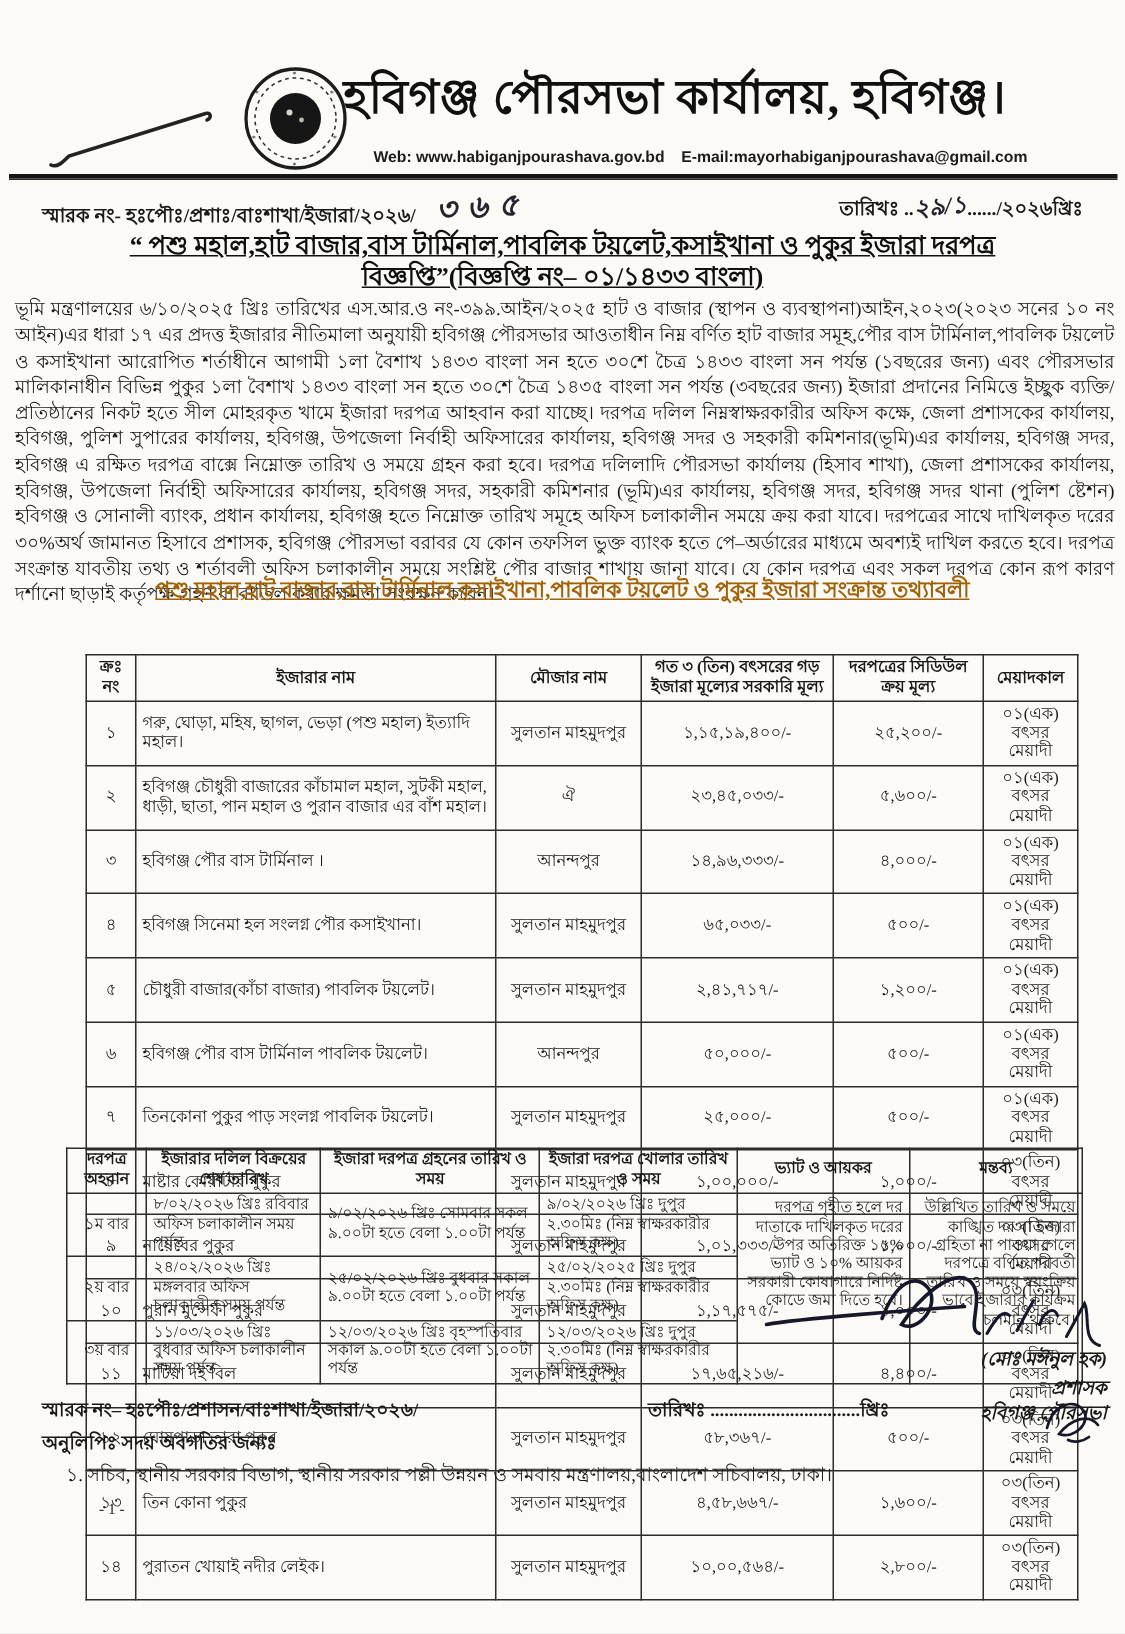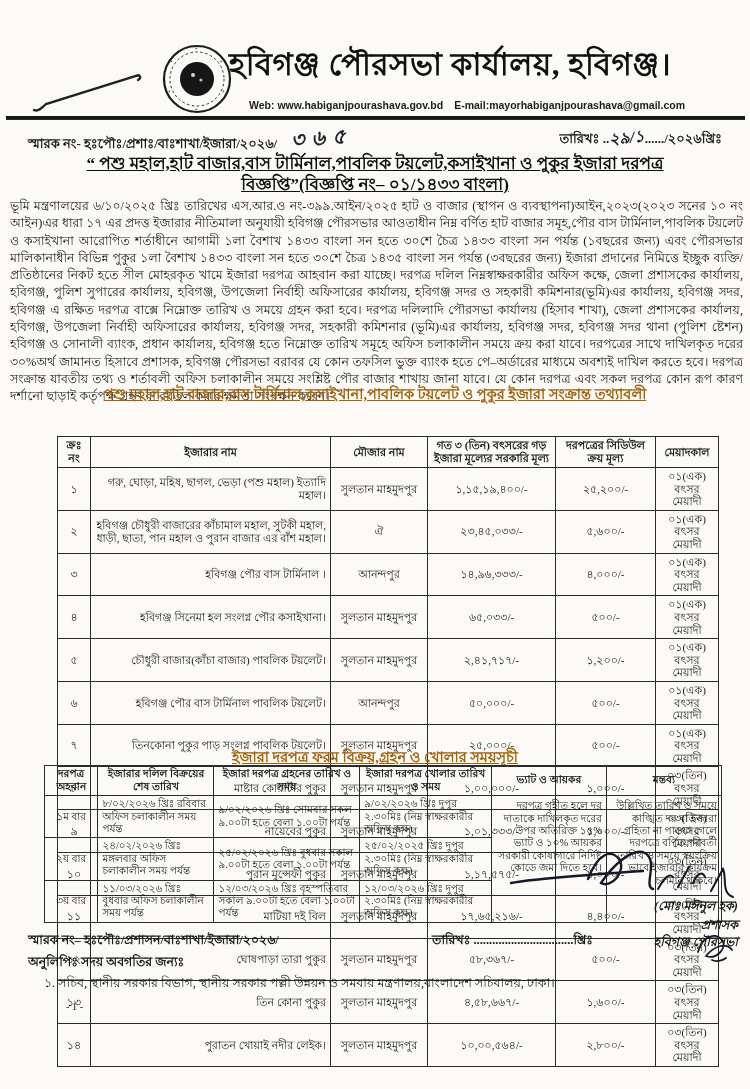--- a/index.html
+++ b/index.html
@@ -34,21 +34,21 @@
     line-height:20px; color:#a16207; }
   #t1-title { left:60px; top:384px; width:630px; }
   #t2-title { left:120px; top:747px; width:510px; }
   
   table { border-collapse:collapse; }
   td,th { border:1px solid #2b2b2b; vertical-align:middle; }
   #table1 { left:57px; top:436px; width:662px; }
   #table1 th { font-size:11px; line-height:13px; padding:2px 3px; font-weight:bold; text-align:center; }
   #table1 td { font-size:11px; line-height:12.6px; padding:2px 4px; }
   .t1c0 { width:33px; text-align:center; }
-  .t1c1 { width:240px; text-align:right;margin-left:32px; }
+  .t1c1 { width:240px; text-align:left;margin-left:32px; }
   .t1c2 { width:97px; text-align:center; }
   .t1c3 { width:128px; text-align:center; }
   .t1c4 { width:100px; text-align:center; }
   .t1c5 { text-align:center; }
   #table2 { left:44px; top:765px; width:678px; }
   #table2 th { font-size:10.6px; line-height:12.6px; padding:2px 3px; font-weight:bold; text-align:center; }
   #table2 td { font-size:10.4px; line-height:12.4px; padding:2px 4px; }
   .t2c0 { width:52px; text-align:center; }
   .t2c1 { width:113px; text-align:left;margin-top:41px; }
   .t2c2 { width:142px; text-align:left; }
@@ -236,21 +236,20 @@
           <td class="t1c0">১৪</td>
           <td class="t1c1">পুরাতন খোয়াই নদীর লেইক।</td>
           <td class="t1c2">সুলতান মাহমুদপুর</td>
           <td class="t1c3">১০,০০,৫৬৪/-</td>
           <td class="t1c4">২,৮০০/-</td>
           <td class="t1c5">০৩(তিন) বৎসর মেয়াদী</td>
         </tr>
       </tbody>
   </table>
 
-  <div class="abs section-title" id="t2-title">ইজারা দরপত্র ফরম বিক্রয়,গ্রহন ও খোলার সময়সূচী</div>
   <table class="abs" id="table2">
     <thead>
         <tr id="t2-head">
           <th>দরপত্র অহবান</th>
           <th>ইজারার দলিল বিক্রয়ের শেষ তারিখ</th>
           <th>ইজারা দরপত্র গ্রহনের তারিখ ও সময়</th>
           <th>ইজারা দরপত্র খোলার তারিখ ও সময়</th>
           <th>ভ্যাট ও আয়কর</th>
           <th>মন্তব্য</th>
         </tr>

